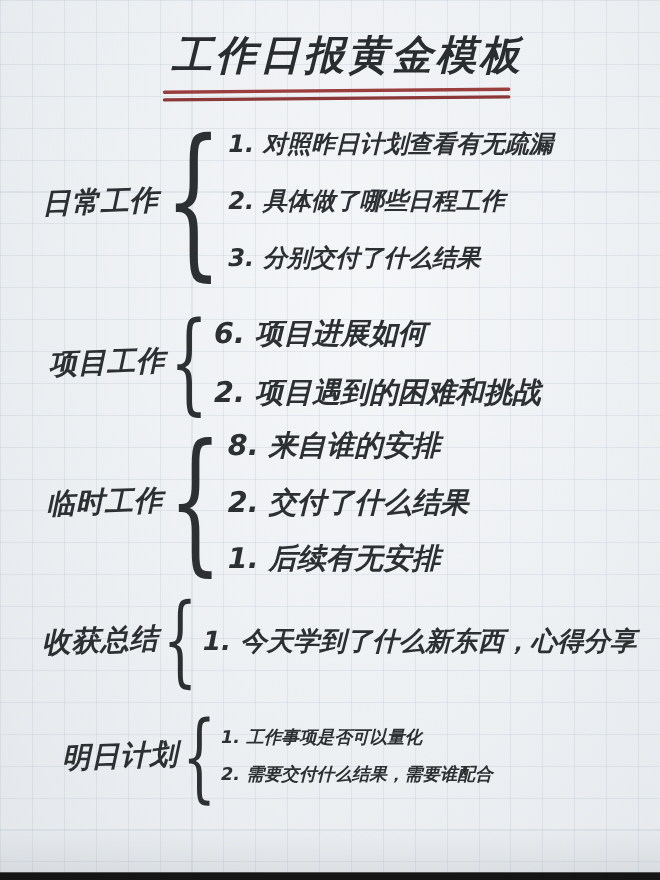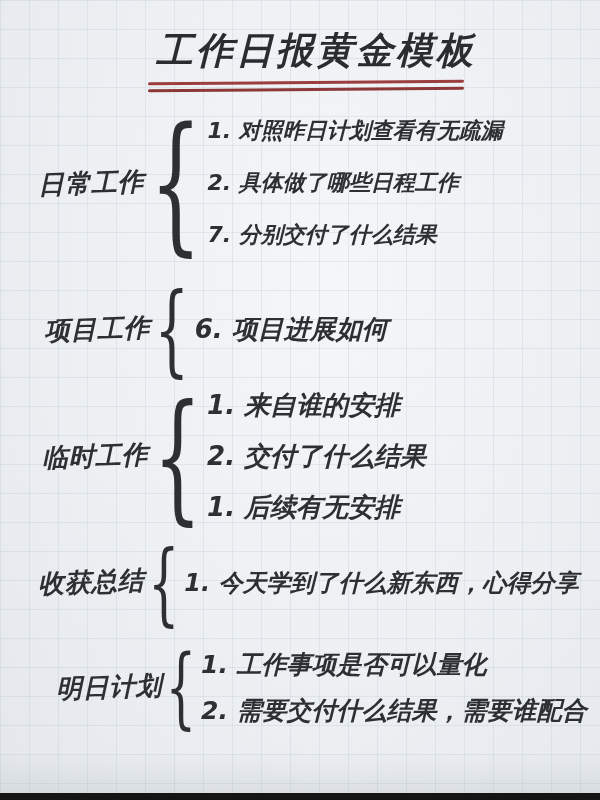--- a/index.html
+++ b/index.html
@@ -52,21 +52,21 @@
   .g2 { top:388px; left:42px; }
   .g2 .brace { font-size:140px; margin:0 -15px 0 -15px; }
   .g2 .items { gap:16px; } .g2 .item { font-size:26px; }
 
   .g3 { top:540px; left:38px; }
   .g3 .brace { font-size:90px; margin:0 -8px 0 -9px; }
   .g3 .items { gap:15px; } .g3 .item { font-size:24px;text-align:right; }
 
   .g4 { top:646px; left:56px; }
   .g4 .brace { font-size:88px; margin:0 -8px 0 -9px; }
-  .g4 .items { gap:13px; } .g4 .item { font-size:25px; }
+  .g4 .items { gap:13px; } .g4 .item { font-size:16px; }
 
   .bottom-bar {
     position:absolute; left:0; bottom:0; width:100%; height:7px;
     background:#151515;
   }
   .bottom-shade {
     position:absolute; left:0; bottom:7px; width:100%; height:40px;
     background:linear-gradient(to bottom, rgba(120,130,140,0) 0%, rgba(120,130,140,0.12) 100%);
     pointer-events:none;
   }
@@ -79,37 +79,38 @@
   <h1 class="title">工作日报黄金模板</h1>
   <div class="underline u1"></div>
   <div class="underline u2"></div>
 
   <section class="group g0">
     <span class="label">日常工作</span>
     <span class="brace">{</span>
     <div class="items">
       <div class="item">1. 对照昨日计划查看有无疏漏</div>
       <div class="item">2. 具体做了哪些日程工作</div>
-      <div class="item">7. 分别交付了什么结果</div>
+      <div class="item">3. 分别交付了什么结果</div>
     </div>
   </section>
 
   <section class="group g1">
     <span class="label">项目工作</span>
     <span class="brace">{</span>
     <div class="items">
       <div class="item">6. 项目进展如何</div>
+      <div class="item">2. 项目遇到的困难和挑战</div>
     </div>
   </section>
 
   <section class="group g2">
     <span class="label">临时工作</span>
     <span class="brace">{</span>
     <div class="items">
-      <div class="item">1. 来自谁的安排</div>
+      <div class="item">8. 来自谁的安排</div>
       <div class="item">2. 交付了什么结果</div>
       <div class="item">1. 后续有无安排</div>
     </div>
   </section>
 
   <section class="group g3">
     <span class="label">收获总结</span>
     <span class="brace">{</span>
     <div class="items">
       <div class="item">1. 今天学到了什么新东西，心得分享</div>

